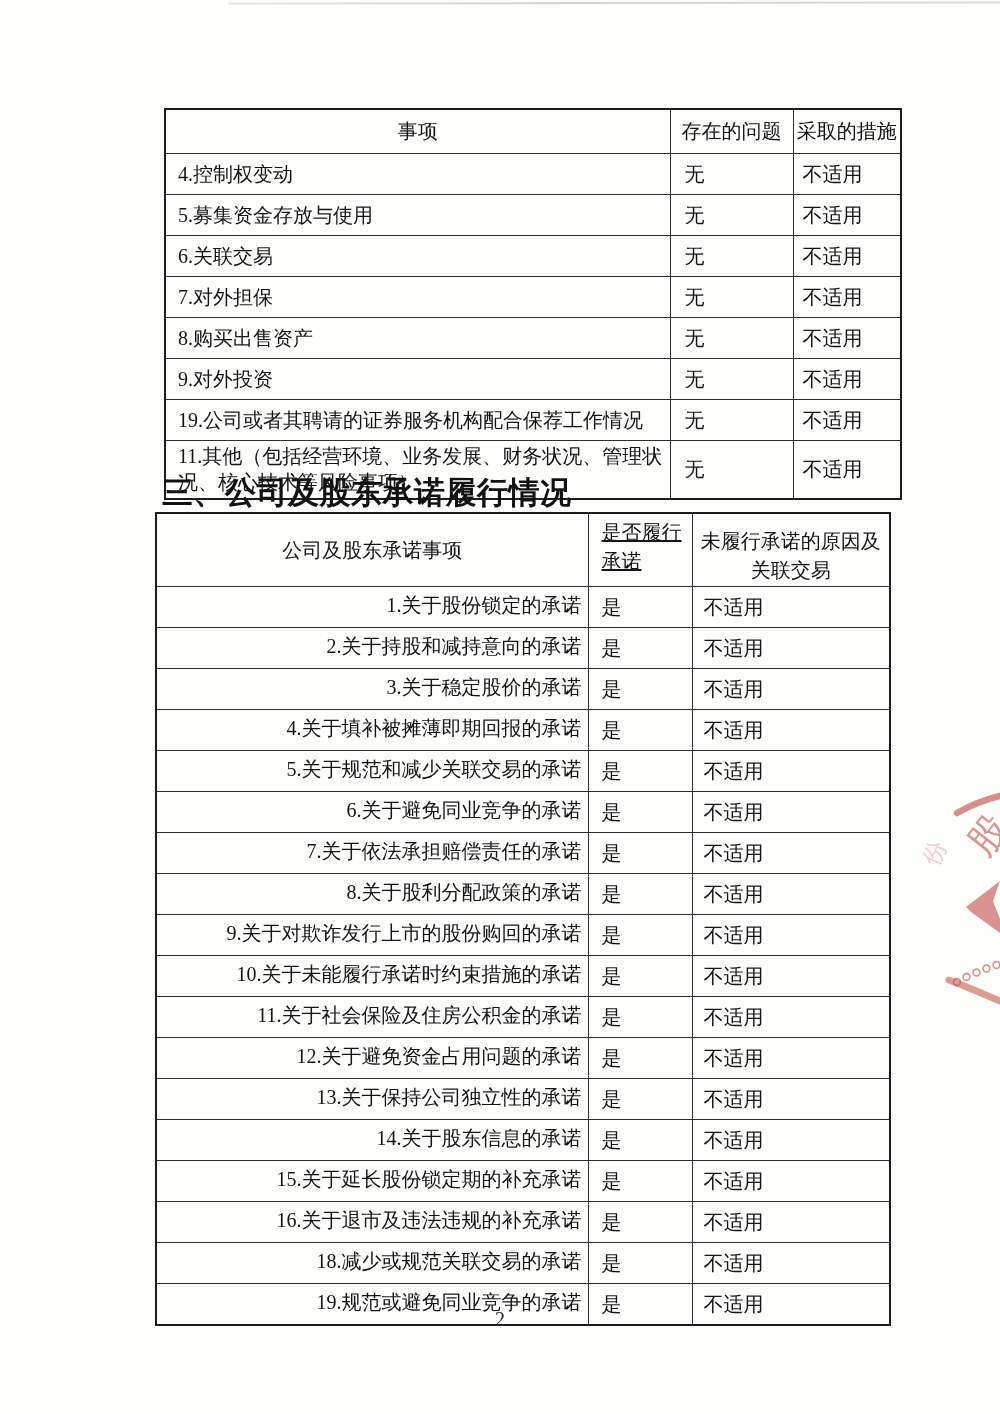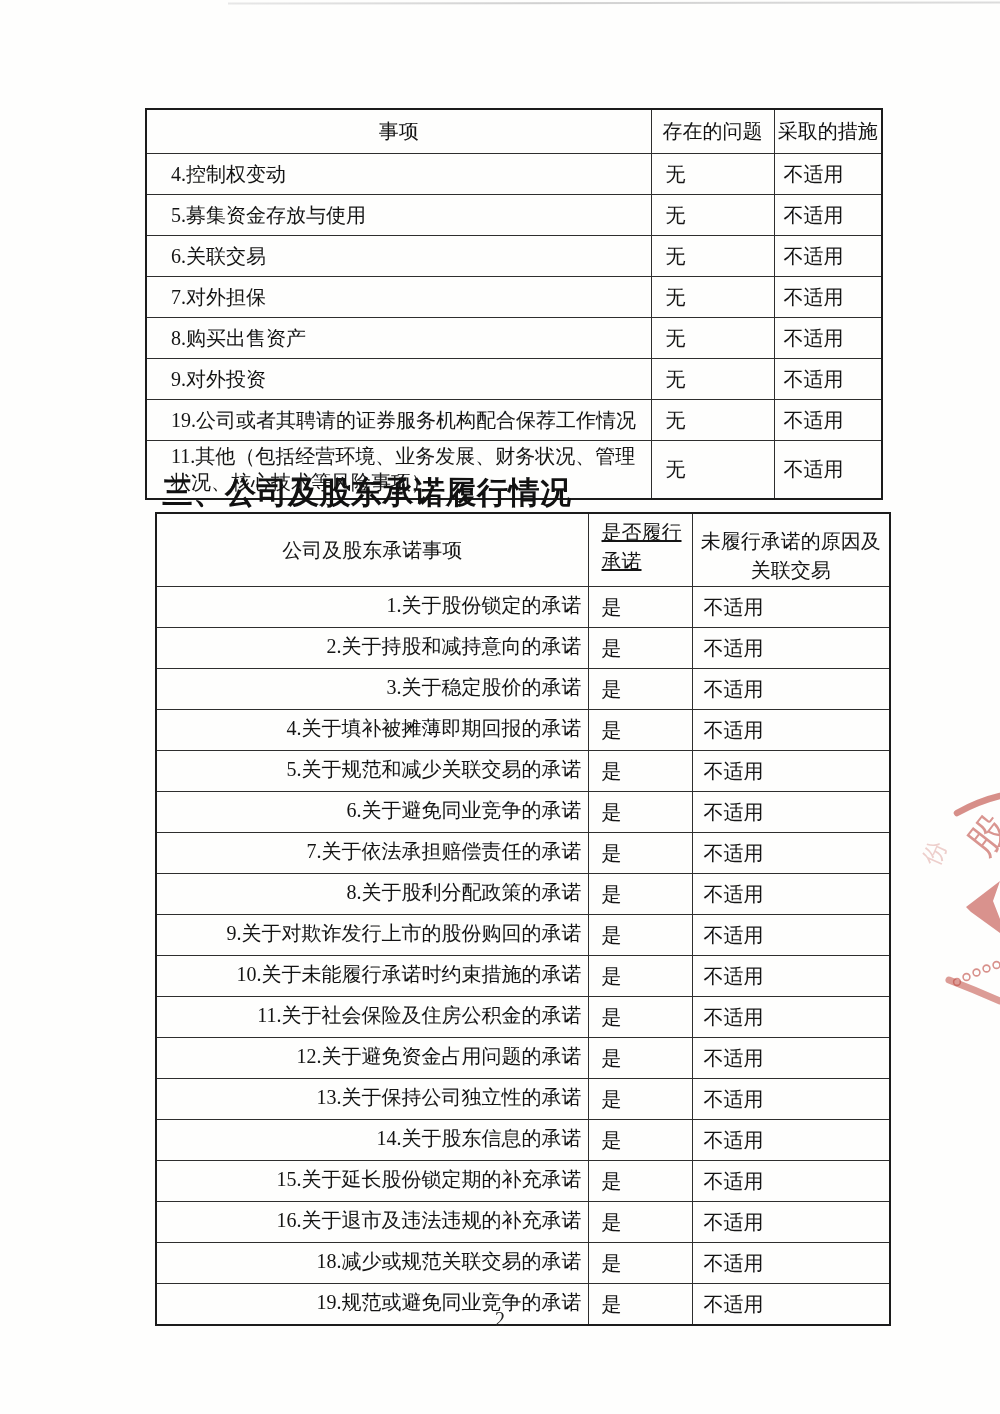--- a/index.html
+++ b/index.html
@@ -32,24 +32,24 @@
     font-weight:normal;
     color:#141414;
     line-height:1.32;
     vertical-align:middle;
     overflow:hidden;
   }
   .tbl{border:2.4px solid #1c1c1c;}
   .tbl th{text-align:center;}
 
   
-  #table-matters{left:145px;top:108px;width:736px;}
+  #table-matters{left:164px;top:108px;width:736px;}
   #table-matters th{height:41px;}
   #table-matters td{height:36px;}
-  #table-matters td.c1{padding:2px 6px 2px 24px;text-align:left;}
+  #table-matters td.c1{padding:2px 6px 2px 12px;text-align:left;}
   #table-matters td.c2{padding-left:14px;text-align:left;}
   #table-matters td.c3{padding-left:9px;text-align:left;}
 
   
   .section-heading{
     position:absolute;left:162px;top:472px;
     font-family:"Liberation Sans","DejaVu Sans",sans-serif;
     font-weight:700;font-size:31px;color:#111;
     letter-spacing:.5px;white-space:nowrap;
   }

